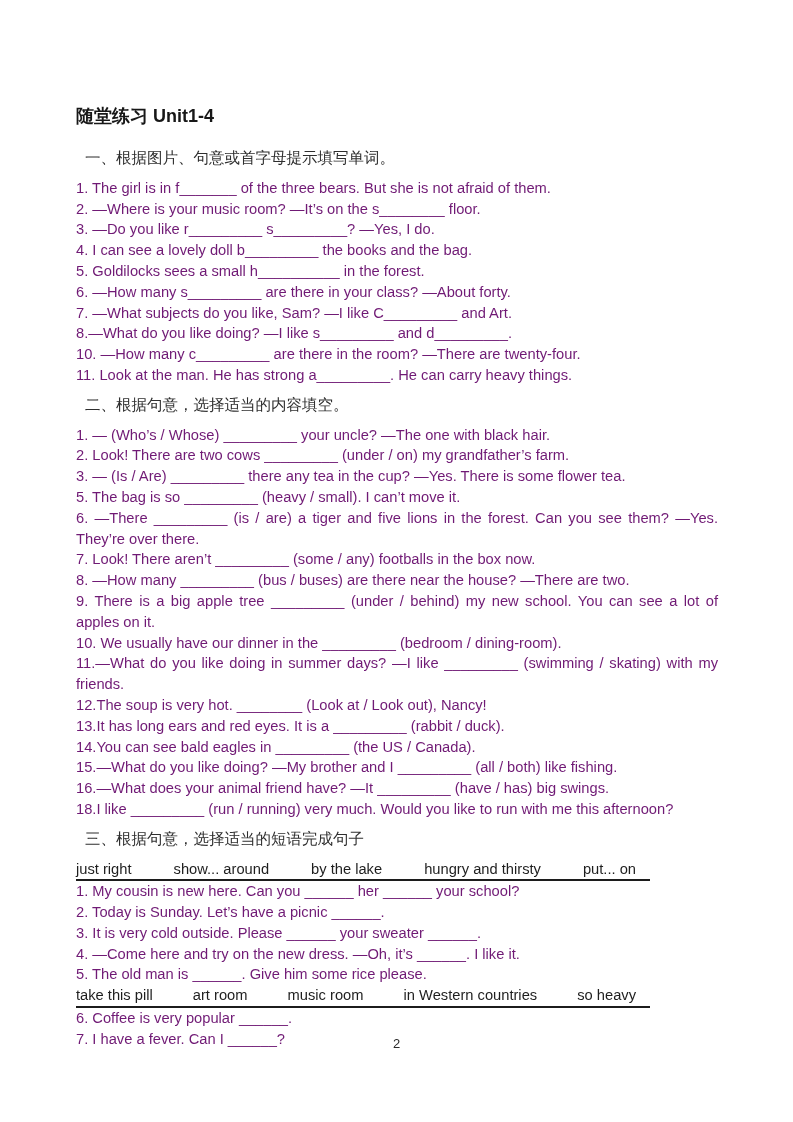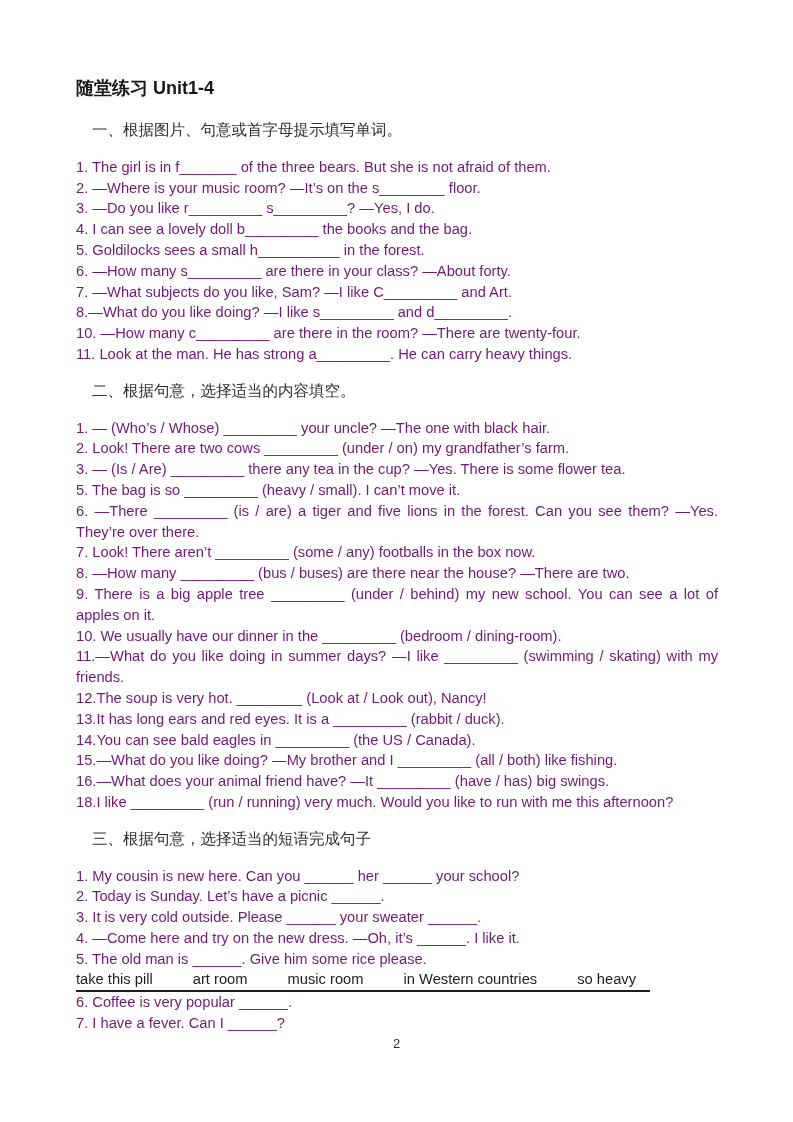--- a/index.html
+++ b/index.html
@@ -11,41 +11,41 @@
     width: 793px;
     height: 1122px;
     position: relative;
     overflow: hidden;
     font-family: "Liberation Sans", "DejaVu Sans", sans-serif;
     color: #1e1e1e;
   }
   .page {
     position: absolute;
     inset: 0;
-    padding: 78px 75px 0 76px;
+    padding: 106px 75px 0 76px;
     box-sizing: border-box;
   }
   .doc-title {
     font-size: 18px;
     font-weight: 700;
     line-height: 20px;
     margin: 0 0 22px 0;
     color: #171717;
   }
   .ln {
     font-size: 14.7px;
     line-height: 20.8px;
     margin: 0;
     text-align: justify;
     color: #701a75;
   }
   .cn-heading {
     font-size: 15.5px;
     line-height: 20.8px;
-    margin: 16px;
+    margin: 9px;
     color: #2e2e2e;
     text-align: left;
     font-family: "Liberation Serif", "DejaVu Serif", serif;
   }
   .word-bank {
     width: 574px;
     box-sizing: border-box;
     padding-right: 14px;
     display: flex;
     justify-content: space-between;
@@ -98,20 +98,27 @@
   <p class="ln">11.—What do you like doing in summer days? —I like _________ (swimming / skating) with my friends.</p>
   <p class="ln">12.The soup is very hot. ________ (Look at / Look out), Nancy!</p>
   <p class="ln">13.It has long ears and red eyes. It is a _________ (rabbit / duck).</p>
   <p class="ln">14.You can see bald eagles in _________ (the US / Canada).</p>
   <p class="ln">15.—What do you like doing? —My brother and I _________ (all / both) like fishing.</p>
   <p class="ln">16.—What does your animal friend have? —It _________ (have / has) big swings.</p>
   <p class="ln">18.I like _________ (run / running) very much. Would you like to run with me this afternoon?</p>
 
   <p class="cn-heading">三、根据句意，选择适当的短语完成句子</p>
 
+  <div class="word-bank">
+    <span>just right</span>
+    <span>show... around</span>
+    <span>by the lake</span>
+    <span>hungry and thirsty</span>
+    <span>put... on</span>
+  </div>
 
   <p class="ln">1.  My cousin is new here. Can you ______ her ______ your school?</p>
   <p class="ln">2. Today is Sunday. Let’s have a picnic ______.</p>
   <p class="ln">3. It is very cold outside. Please ______ your sweater ______.</p>
   <p class="ln">4. —Come here and try on the new dress. —Oh, it’s ______. I like it.</p>
   <p class="ln">5. The old man is ______. Give him some rice please.</p>
 
   <div class="word-bank">
     <span>take this pill</span>
     <span>art room</span>

